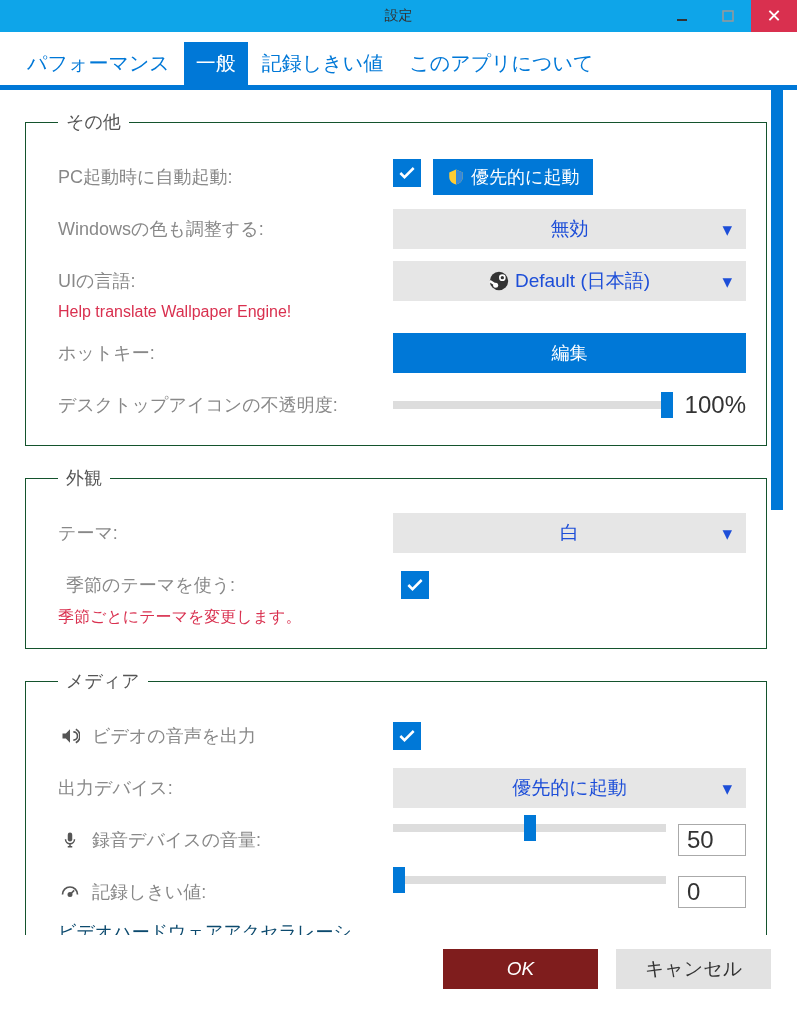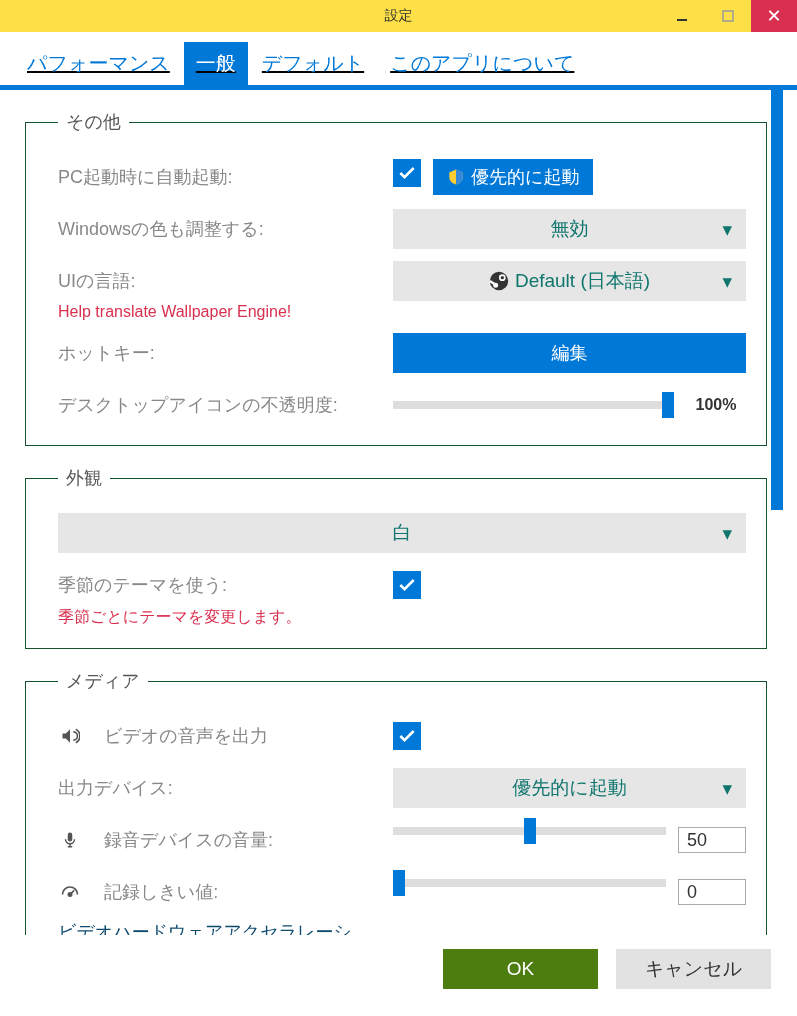--- a/index.html
+++ b/index.html
@@ -1,26 +1,26 @@
 <!DOCTYPE html>
 <html><head>
 <meta charset="utf-8">
 <style>
 * { box-sizing: border-box; margin: 0; padding: 0; font-family: "Meiryo", "Yu Gothic", sans-serif; }
 body { background: #fff; width: 797px; height: 1016px; overflow: hidden; }
 
-.titlebar { height: 32px; display: flex; align-items: center; justify-content: center; position: relative; background: #fde047; }
+.titlebar { height: 32px; display: flex; align-items: center; justify-content: center; position: relative; background: #0ea5e9; }
 .titlebar-title { font-size: 14px; color: #333; }
 .window-controls { position: absolute; right: 0; top: 0; display: flex; height: 32px; }
 .win-btn { width: 46px; height: 32px; display: flex; align-items: center; justify-content: center; font-size: 14px; }
 .win-min { color: #333; }
 .win-max { color: #999; }
 .win-close { background: #d9304f; color: #fff; font-size: 18px; }
 
-.tabs { display: flex; padding: 10px 4px 0 15px; border-bottom: 5px solid #0078d7; gap: 2px; text-decoration: underline; }
+.tabs { display: flex; padding: 10px 4px 0 15px; border-bottom: 5px solid #0078d7; gap: 2px; }
 .tab { padding: 8px 12px; font-size: 20px; color: #0078d7; cursor: pointer; }
 .tab.active { background: #0078d7; color: #fff; text-align: center; }
 
 .content-wrapper { position: relative; height: 845px; }
 .content { padding: 20px 30px 10px 25px; height: 845px; overflow: hidden; }
 .scrollbar { position: absolute; right: 14px; top: 0; width: 12px; height: 100%; }
 .scroll-thumb { position: absolute; top: 0; width: 12px; height: 420px; background: #0078d7; }
 
 fieldset { border: 1px solid #14532d; margin-bottom: 20px; padding: 15px 20px 20px 32px; position: relative; }
 legend { font-size: 18px; color: #555; padding: 0 8px; background: #fff; }
@@ -30,36 +30,36 @@
 .label-col { width: 335px; font-size: 18px; color: #888; }
 .ctrl-col { flex: 1; display: flex; align-items: flex-start; gap: 12px; }
 .helper { font-size: 16px; color: #d9304f; margin-top: 2px; }
 
 .checkbox { width: 28px; height: 28px; background: #0078d7; display: flex; align-items: center; justify-content: center; cursor: pointer; }
 .checkbox svg { width: 20px; height: 20px; }
 
 .btn-blue { background: #0078d7; color: #fff; font-size: 18px; padding: 6px 14px; display: flex; align-items: center; gap: 6px; cursor: pointer; border: none; }
 .btn-blue.wide { width: 100%; justify-content: center; height: 40px; }
 
-.select { width: 100%; height: 40px; background: #e6e6e6; display: flex; align-items: center; justify-content: center; position: relative; cursor: pointer; font-size: 19px; color: #0f766e; }
+.select { width: 100%; height: 40px; background: #e6e6e6; display: flex; align-items: center; justify-content: center; position: relative; cursor: pointer; font-size: 19px; color: #1d4ed8; }
 .select .caret { position: absolute; right: 14px; }
 
 .slider-wrap { flex: 1; display: flex; align-items: center; gap: 12px; }
 .slider { flex: 1; height: 8px; background: #ddd; position: relative; cursor: pointer; }
 .slider-thumb { position: absolute; top: -9px; width: 12px; height: 26px; background: #0078d7; }
-.slider-value { font-size: 16px; color: #333; min-width: 60px; text-align: center; font-weight: bold; }
-
-.num-input { width: 68px; height: 26px; border: 1px solid #aaa; font-size: 18px; padding: 0 8px; text-align: left; color: #333; }
+.slider-value { font-size: 24px; color: #333; min-width: 60px; text-align: center; }
+
+.num-input { width: 68px; height: 32px; border: 1px solid #aaa; font-size: 24px; padding: 0 8px; text-align: left; color: #333; }
 
 .footer { display: flex; justify-content: flex-end; padding: 14px 26px; gap: 18px; }
 .footer-btn { width: 155px; height: 40px; font-size: 19px; border: none; cursor: pointer; }
-.footer-ok { background: #4d7c0f; color: #fff; }
+.footer-ok { background: #7f1d1d; color: #fff; font-style: italic; }
 .footer-cancel { background: #e2e2e2; color: #333; }
 
-.icon-row { display: flex; align-items: center; gap: 22px; }
+.icon-row { display: flex; align-items: center; gap: 10px; }
 .row-icon { color: #555; width: 24px; display: flex; justify-content: center; }
 
 .half-slider .slider { max-width: 280px; }
 .truncated { font-size: 18px; color: #0c4a6e; padding-top: 8px; white-space: nowrap; overflow: hidden; }
 .shield-icon { width:18px; height:18px; }
 </style>
 </head>
 <body>
 
 <div class="titlebar">
@@ -75,21 +75,21 @@
           <rect x="1" y="1" width="10" height="10" fill="none" stroke="#999" stroke-width="1.5"></rect>
         </svg>
       </div>
     <div class="win-btn win-close">✕</div>
   </div>
 </div>
 
 <div class="tabs">
   <div class="tab">パフォーマンス</div>
   <div class="tab active">一般</div>
-  <div class="tab">デフォルト</div>
+  <div class="tab">記録しきい値</div>
   <div class="tab">このアプリについて</div>
 </div>
 
 <div class="content-wrapper">
 <div class="content">
 
 <fieldset>
   <legend>その他</legend>
 
   <div class="row">
@@ -155,29 +155,30 @@
       </div>
       <div class="slider-value">100%</div>
     </div>
   </div>
 </fieldset>
 
 <fieldset>
   <legend>外観</legend>
 
   <div class="row">
+    <div class="label-col">テーマ:</div>
     <div class="ctrl-col">
       <div class="select">
         <span>白</span>
         <span class="caret">▾</span>
       </div>
     </div>
   </div>
 
-  <div class="row" style="margin-bottom:0;">
+  <div class="row" style="margin-bottom:0;margin-left:8px;">
     <div class="label-col">季節のテーマを使う:</div>
     <div class="ctrl-col">
       <div class="checkbox">
               <svg viewBox="0 0 24 24">
                 <path d="M4 12l5 5L20 6" stroke="#fff" stroke-width="3" fill="none"></path>
               </svg>
             </div>
     </div>
   </div>
   <div class="helper">季節ごとにテーマを変更します。</div>

